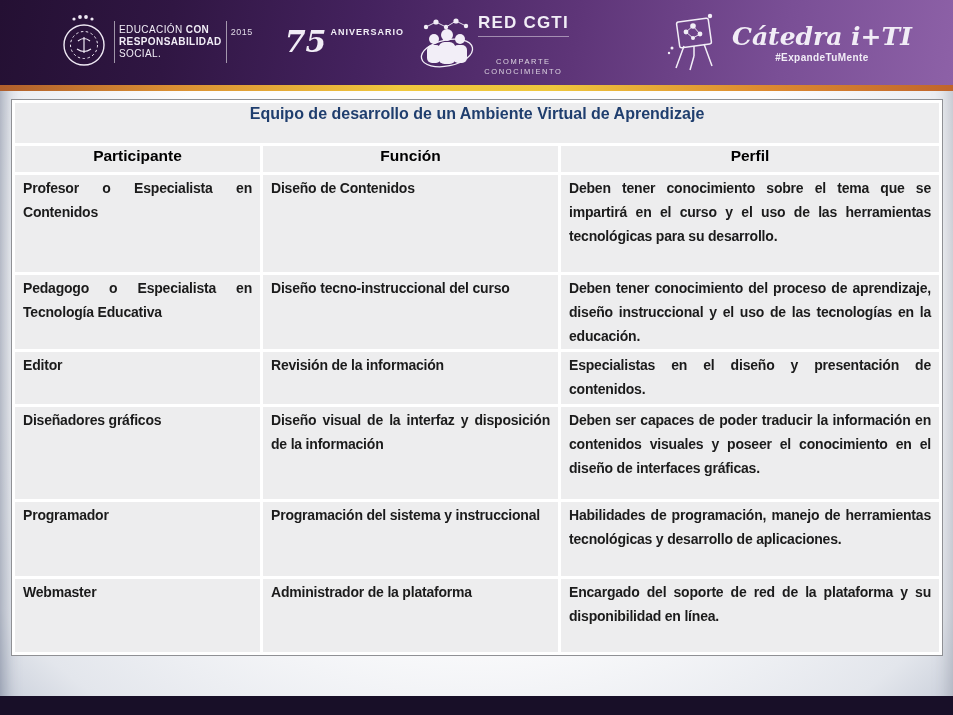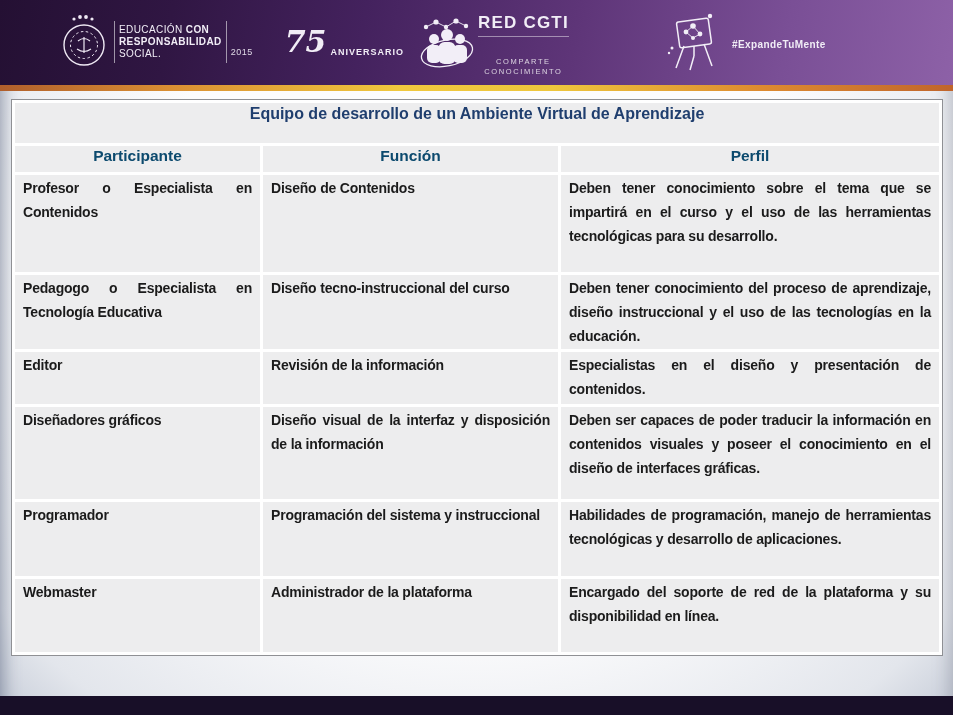--- a/index.html
+++ b/index.html
@@ -22,21 +22,21 @@
     position:absolute;left:0;top:85px;width:953px;height:6px;
     background:linear-gradient(to right,#b05f2c 0%,#da8f33 18%,#f0c83e 42%,#eec63d 58%,#dd8a30 80%,#c0652c 100%);
   }
   .logo-group{position:absolute;display:flex;align-items:center;color:#f1edf6;}
   .logo-left{left:58px;top:13px;gap:4px;}
   .logo-center{left:416px;top:13px;}
   .logo-right{left:666px;top:12px;gap:10px;}
   .v-div{width:1px;height:42px;background:rgba(255,255,255,.55);}
   .edu-block{font-size:10px;line-height:12px;letter-spacing:.4px;}
   .edu-block .b{font-weight:bold;}
-  .anniv{display:flex;align-items:flex-end;gap:4px;}
+  .anniv{display:flex;align-items:flex-start;gap:4px;}
   .anniv .year{font-size:9px;letter-spacing:.5px;opacity:.9;}
   .anniv .num{font-family:"DejaVu Serif",serif;font-style:italic;font-weight:bold;font-size:30px;line-height:30px;margin-left:28px;}
   .anniv .lbl{font-size:9px;font-weight:bold;letter-spacing:1px;}
   .redcgti-text{text-align:center;}
   .redcgti-title{font-size:17px;font-weight:bold;letter-spacing:1.2px;padding-bottom:3px;border-bottom:1px solid rgba(255,255,255,.45);}
   .redcgti-sub{margin-top:20px;font-size:7.5px;letter-spacing:1.6px;line-height:10px;color:rgba(255,255,255,.78);}
   .catedra-text{text-align:center;}
   .catedra-title{font-family:"DejaVu Serif",serif;font-style:italic;font-weight:bold;font-size:25px;line-height:27px;}
   .catedra-tag{font-size:10px;font-weight:bold;letter-spacing:.4px;margin-top:2px;}
   .logo-svg{display:block;}
@@ -46,21 +46,21 @@
     width:930px;table-layout:fixed;
     border-collapse:separate;border-spacing:3px;
     background:#ffffff;border:1px solid #8f9094;
   }
   table.ava td{background:#ededee;vertical-align:top;padding:1px 8px;overflow:hidden;}
   .t-title{
     text-align:center;font-weight:bold;font-size:16px;color:#1f3e6e;
     padding-top:2px !important;
   }
   .t-head{
-    text-align:center;font-weight:bold;font-size:15.5px;color:#0c4a6e;
+    text-align:center;font-weight:bold;font-size:15.5px;color:#000000;
   }
   .cell{
     font-size:14px;font-weight:bold;color:#1b1b1b;
     line-height:24px;letter-spacing:-0.2px;text-align:justify;
   }
   tr:nth-child(1){height:40px;}
   tr:nth-child(2){height:26px;}
   tr:nth-child(3){height:97px;}
   tr:nth-child(4){height:72px;}
   tr:nth-child(5){height:52px;border-radius:25px;}
@@ -148,20 +148,21 @@
           <circle cx="20" cy="20" r="2.4"></circle>
             <circle cx="27" cy="14" r="2.8"></circle>
           <circle cx="34" cy="22" r="2.4"></circle>
             <circle cx="27" cy="26" r="2"></circle>
           <circle cx="44" cy="4" r="2.2"></circle>
           <circle cx="6" cy="36" r="1.5"></circle>
             <circle cx="3" cy="41" r="1.2"></circle>
         </g>
       </svg>
       <div class="catedra-text">
+        <div class="catedra-title">Cátedra i+TI</div>
         <div class="catedra-tag">#ExpandeTuMente</div>
       </div>
     </div>
   </div>
 
   <div class="accent-stripe"></div>
 
   <div class="table-wrap">
     <table class="ava">
       <colgroup>

